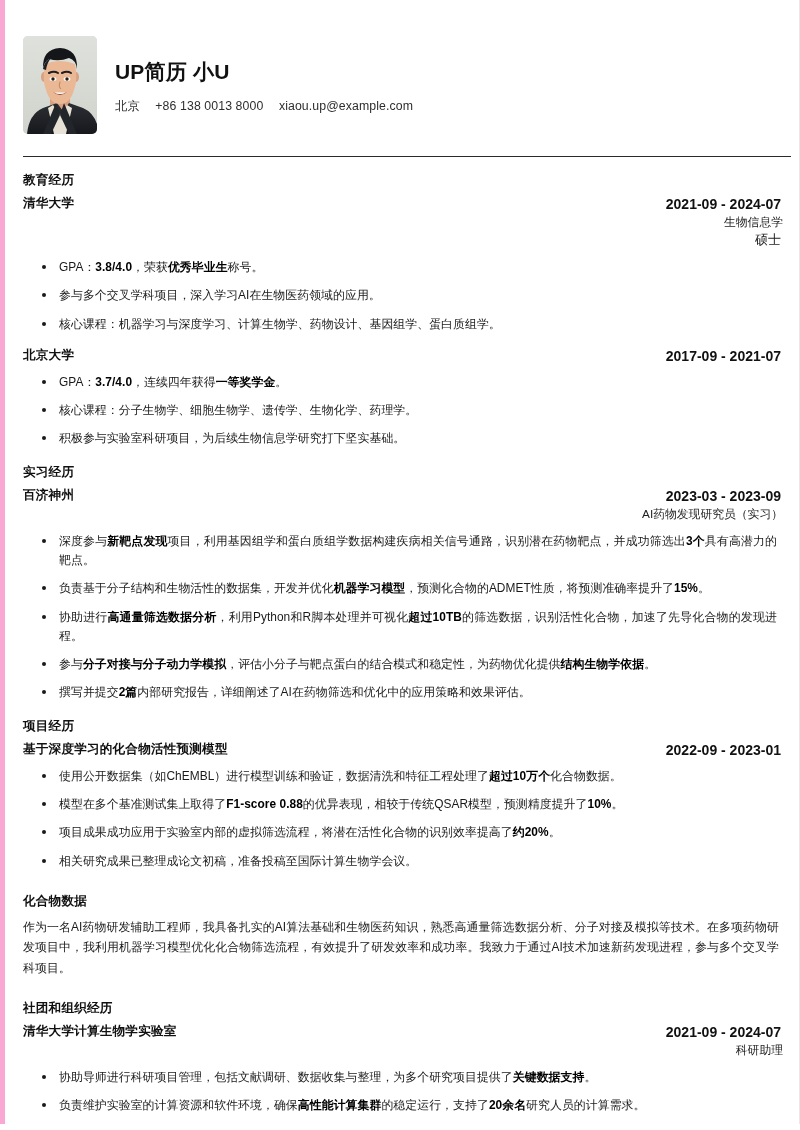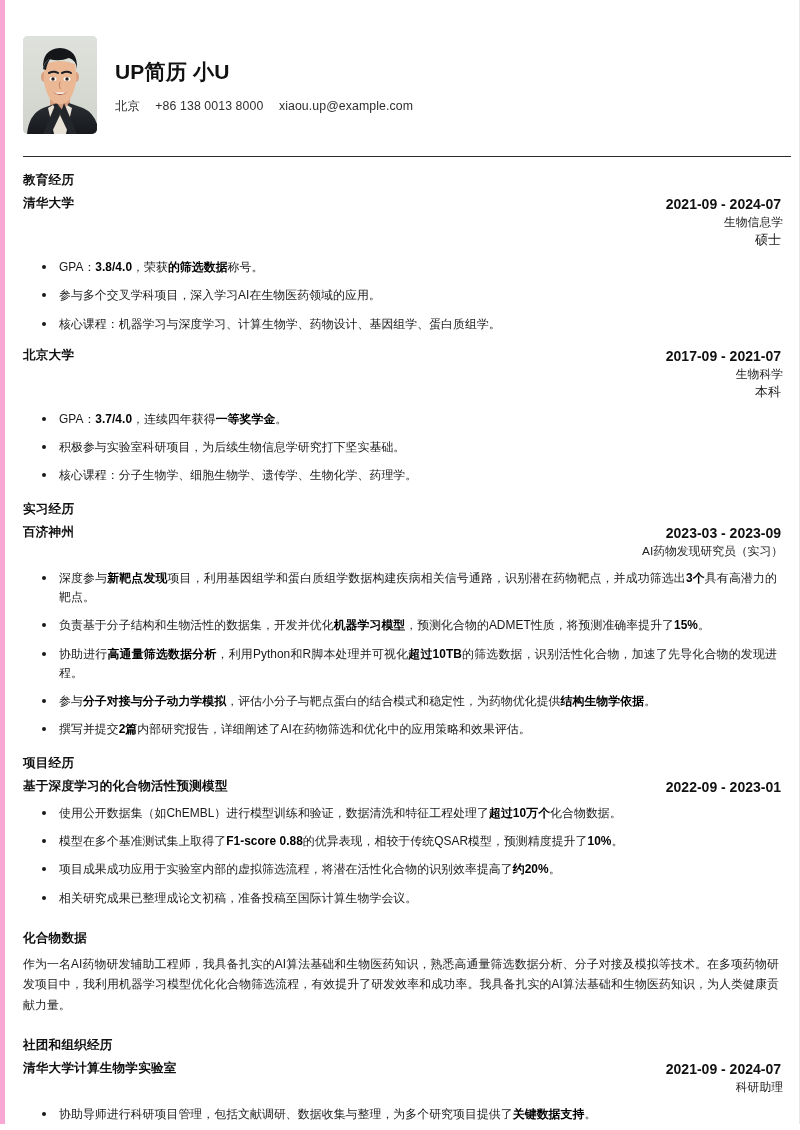--- a/index.html
+++ b/index.html
@@ -228,39 +228,35 @@
     <div class="entry">
       <div class="entry-row">
         <div class="entry-org">清华大学</div>
         <div class="entry-date">2021-09 - 2024-07</div>
       </div>
       <div class="entry-row sub">
         <div class="entry-sub">生物信息学</div>
         <div class="entry-extra">硕士</div>
       </div>
       <ul class="bullets">
-            <li>GPA：<b>3.8/4.0</b>，荣获<b>的筛选数据</b>称号。</li>
+            <li>GPA：<b>3.8/4.0</b>，荣获<b>优秀毕业生</b>称号。</li>
             <li>参与多个交叉学科项目，深入学习AI在生物医药领域的应用。</li>
             <li>核心课程：机器学习与深度学习、计算生物学、药物设计、基因组学、蛋白质组学。</li>
           </ul>
     </div>
 
     <div class="entry">
       <div class="entry-row">
         <div class="entry-org">北京大学</div>
         <div class="entry-date">2017-09 - 2021-07</div>
       </div>
-      <div class="entry-row sub">
-        <div class="entry-sub">生物科学</div>
-        <div class="entry-extra">本科</div>
-      </div>
       <ul class="bullets">
             <li>GPA：<b>3.7/4.0</b>，连续四年获得<b>一等奖学金</b>。</li>
+            <li>核心课程：分子生物学、细胞生物学、遗传学、生物化学、药理学。</li>
             <li>积极参与实验室科研项目，为后续生物信息学研究打下坚实基础。</li>
-            <li>核心课程：分子生物学、细胞生物学、遗传学、生物化学、药理学。</li>
           </ul>
     </div>
   </div>
 
   <div class="section">
     <div class="section-title">实习经历</div>
     <div class="entry">
       <div class="entry-row">
         <div class="entry-org">百济神州</div>
         <div class="entry-date">2023-03 - 2023-09</div>
@@ -289,21 +285,21 @@
             <li>使用公开数据集（如ChEMBL）进行模型训练和验证，数据清洗和特征工程处理了<b>超过10万个</b>化合物数据。</li>
             <li>模型在多个基准测试集上取得了<b>F1-score 0.88</b>的优异表现，相较于传统QSAR模型，预测精度提升了<b>10%</b>。</li>
             <li>项目成果成功应用于实验室内部的虚拟筛选流程，将潜在活性化合物的识别效率提高了<b>约20%</b>。</li>
             <li>相关研究成果已整理成论文初稿，准备投稿至国际计算生物学会议。</li>
           </ul>
     </div>
   </div>
 
   <div class="section summary">
     <div class="section-title">化合物数据</div>
-    <div class="para">作为一名AI药物研发辅助工程师，我具备扎实的AI算法基础和生物医药知识，熟悉高通量筛选数据分析、分子对接及模拟等技术。在多项药物研发项目中，我利用机器学习模型优化化合物筛选流程，有效提升了研发效率和成功率。我具备扎实的AI算法基础和生物医药知识，为人类健康贡献力量。</div>
+    <div class="para">作为一名AI药物研发辅助工程师，我具备扎实的AI算法基础和生物医药知识，熟悉高通量筛选数据分析、分子对接及模拟等技术。在多项药物研发项目中，我利用机器学习模型优化化合物筛选流程，有效提升了研发效率和成功率。我致力于通过AI技术加速新药发现进程，参与多个交叉学科项目。</div>
   </div>
 
   <div class="section clubs">
     <div class="section-title">社团和组织经历</div>
     <div class="entry">
       <div class="entry-row">
         <div class="entry-org">清华大学计算生物学实验室</div>
         <div class="entry-date">2021-09 - 2024-07</div>
       </div>
       <div class="entry-row sub">

